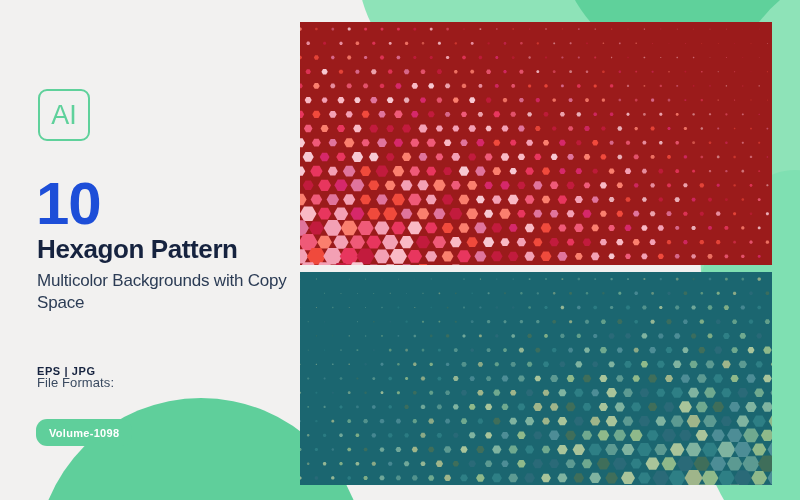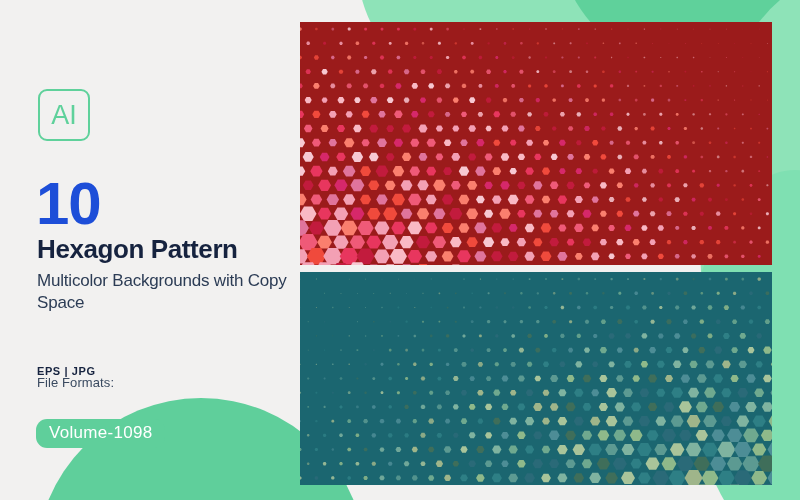--- a/index.html
+++ b/index.html
@@ -73,21 +73,21 @@
     position:absolute;left:37px;top:361px;
     font-size:11px;font-weight:bold;color:#16233f;letter-spacing:0.6px;
   }
   #volume-badge{
     position:absolute;left:36px;top:415px;
     background:#5fcf9b;border-radius:11px;
     padding:4px 13px 5px 13px;
     display:inline-block;
   }
   #volume-badge-label{
-    font-size:17px;font-weight:normal;color:#ffffff;letter-spacing:0.3px;
+    font-size:11px;font-weight:bold;color:#ffffff;letter-spacing:0.3px;
   }
 
   
   .panel{position:absolute;overflow:hidden;}
   #panel-red{left:300px;top:22px;width:472px;height:243px;background:#9b1b1b;}
   #panel-teal{left:300px;top:272px;width:472px;height:213px;background:#1b6670;}
   .panel svg{display:block;width:100%;height:100%;}
 </style>
 </head>
 <body>

